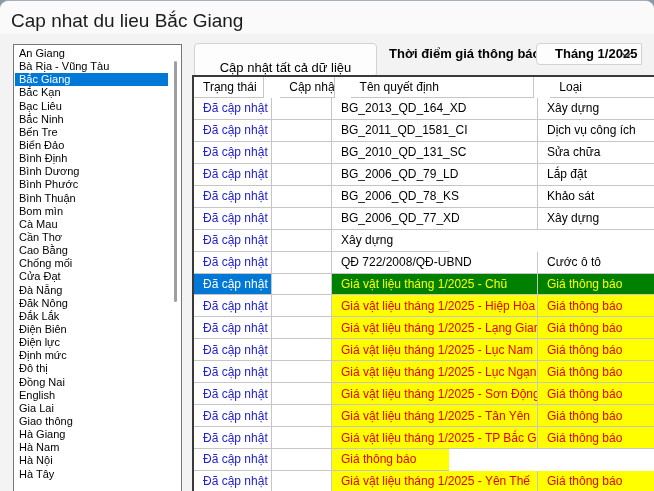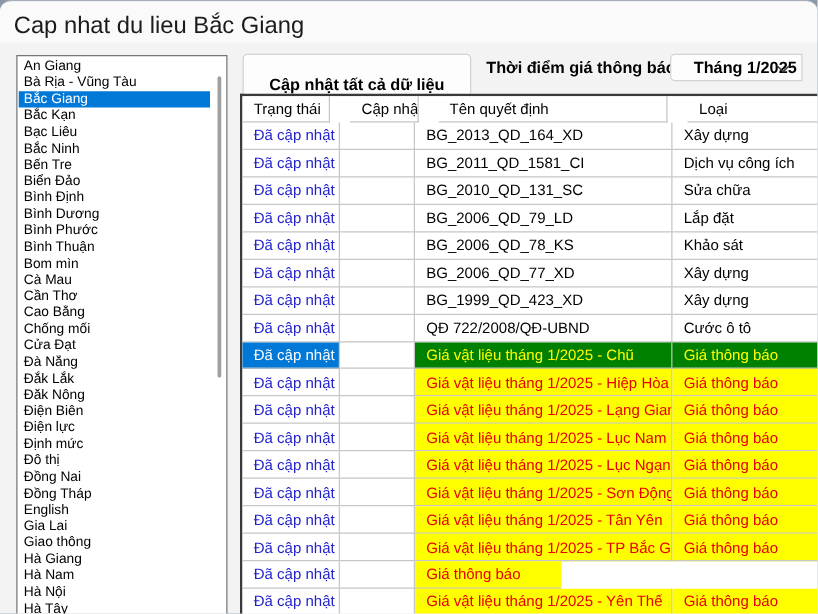--- a/index.html
+++ b/index.html
@@ -38,21 +38,21 @@
   }
   .list-item.selected{background:var(--selection-bg);color:var(--selection-text);}
   .scroll-thumb{
     position:absolute;right:4px;top:16px;width:3px;height:241px;
     background:#9f9f9f;border-radius:2px;
   }
   
   .btn{
     position:absolute;left:194px;top:42px;width:183px;height:22px;
     background:#fdfdfd;border:1px solid #d2d2d2;border-radius:4px;
-    font-weight:bold;font-size:13px;color:#000;
+    font-weight:normal;font-size:13px;color:#000;
     font-family:inherit;padding:16px;cursor:default;
   }
   .lbl{
     position:absolute;left:389px;top:42px;height:22px;line-height:22px;
     font-weight:bold;font-size:13px;color:#000;white-space:nowrap;
   }
   .combo{
     position:absolute;left:536px;top:42px;width:106px;height:22px;
     background:#fdfdfd;border:1px solid #d2d2d2;border-radius:4px 0 0 4px;
     box-sizing:border-box;font-weight:bold;font-size:13px;line-height:20px;
@@ -106,28 +106,27 @@
         <div class="list-item">Bình Dương</div>
         <div class="list-item">Bình Phước</div>
         <div class="list-item">Bình Thuận</div>
         <div class="list-item">Bom mìn</div>
         <div class="list-item">Cà Mau</div>
         <div class="list-item">Cần Thơ</div>
         <div class="list-item">Cao Bằng</div>
         <div class="list-item">Chống mối</div>
         <div class="list-item">Cửa Đạt</div>
         <div class="list-item">Đà Nẵng</div>
+        <div class="list-item">Đăk Nông</div>
         <div class="list-item">Đắk Lắk</div>
-        <div class="list-item">Đăk Nông</div>
         <div class="list-item">Điện Biên</div>
         <div class="list-item">Điện lực</div>
         <div class="list-item">Định mức</div>
         <div class="list-item">Đô thị</div>
         <div class="list-item">Đồng Nai</div>
-        <div class="list-item">Đồng Tháp</div>
         <div class="list-item">English</div>
         <div class="list-item">Gia Lai</div>
         <div class="list-item">Giao thông</div>
         <div class="list-item">Hà Giang</div>
         <div class="list-item">Hà Nam</div>
         <div class="list-item">Hà Nội</div>
         <div class="list-item">Hà Tây</div>
       </div>
     <div class="scroll-thumb"></div>
   </div>
@@ -183,21 +182,20 @@
         </div>
         <div class="grid-row hl-none">
           <div class="cell c0 status-cell">Đã cập nhật</div>
           <div class="cell c1 update-cell"></div>
           <div class="cell c2 name-cell">BG_2006_QD_77_XD</div>
           <div class="cell c3 type-cell">Xây dựng</div>
         </div>
         <div class="grid-row hl-none">
           <div class="cell c0 status-cell">Đã cập nhật</div>
           <div class="cell c1 update-cell"></div>
-          <div class="cell c2 name-cell">BG_1999_QD_423_XD</div>
           <div class="cell c3 type-cell">Xây dựng</div>
         </div>
         <div class="grid-row hl-none">
           <div class="cell c0 status-cell">Đã cập nhật</div>
           <div class="cell c1 update-cell"></div>
           <div class="cell c2 name-cell">QĐ 722/2008/QĐ-UBND</div>
           <div class="cell c3 type-cell">Cước ô tô</div>
         </div>
         <div class="grid-row hl-selected">
           <div class="cell c0 status-cell">Đã cập nhật</div>

